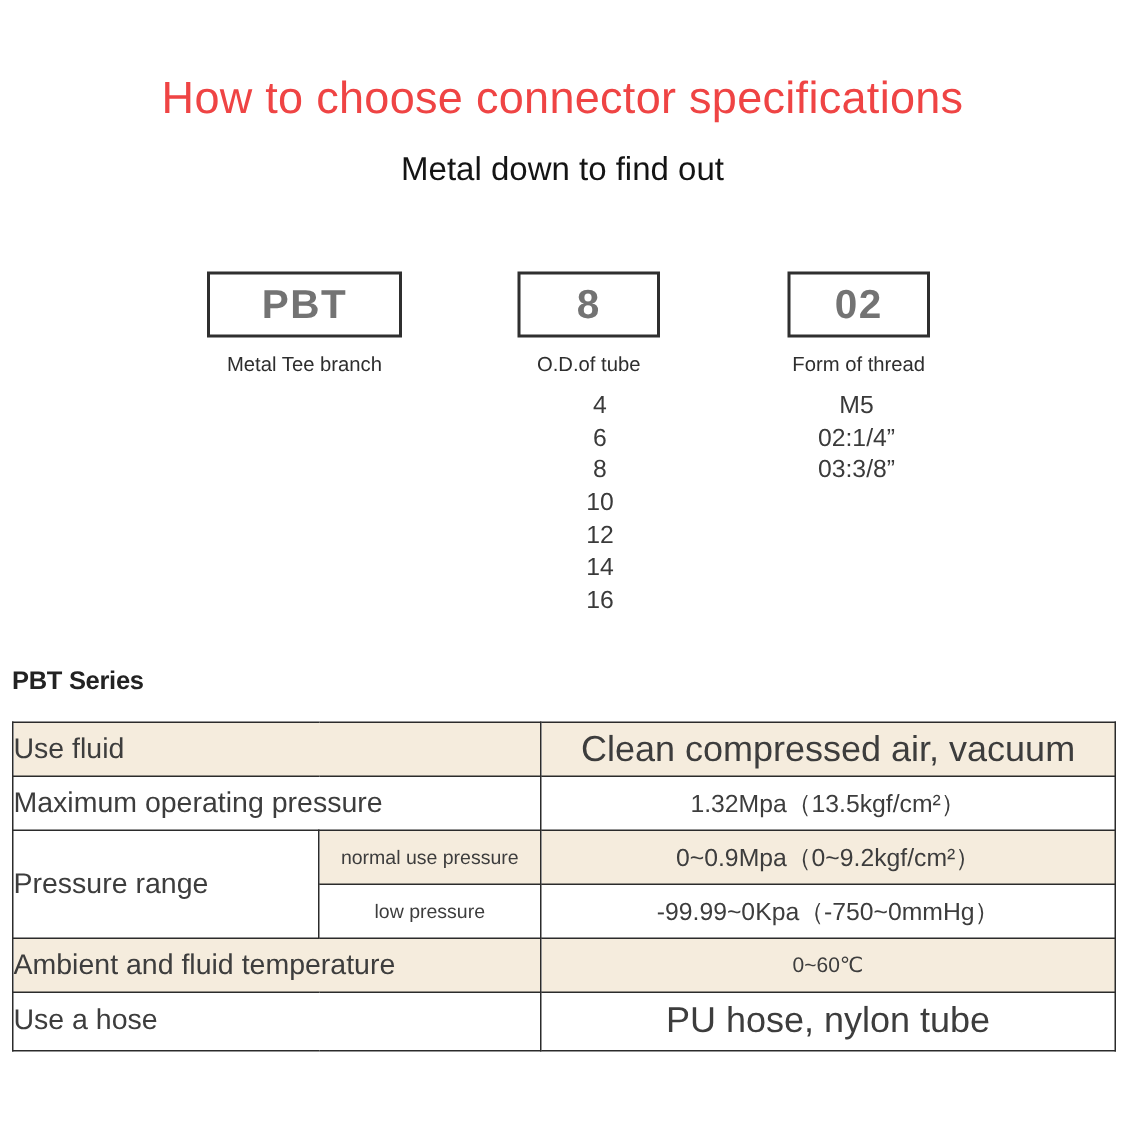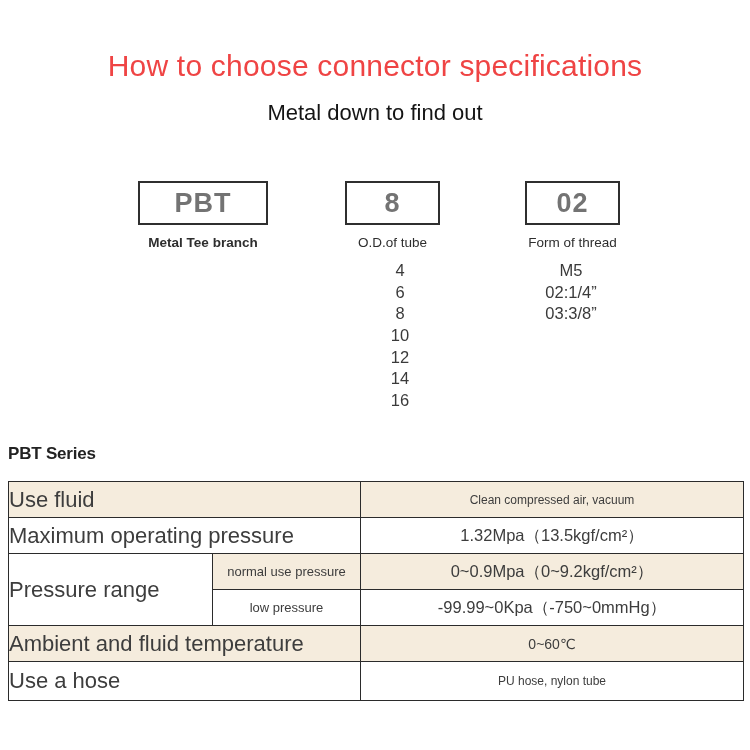--- a/index.html
+++ b/index.html
@@ -38,21 +38,21 @@
   }
   .spec-box.b1 { left: 138px; width: 130px; }
   .spec-box.b2 { left: 345px; width: 95px; }
   .spec-box.b3 { left: 525px; width: 95px; }
 
   .spec-label {
     top: 235px; height: 18px;
     text-align: center;
     font-size: 13.5px; color: #2e2e2e;
   }
-  .spec-label.l1 { left: 128px; width: 150px; font-weight: bold; }
+  .spec-label.l1 { left: 128px; width: 150px; }
   .spec-label.l2 { left: 335px; width: 115px; }
   .spec-label.l3 { left: 515px; width: 115px; }
 
   .option-list {
     top: 260px;
     text-align: center;
     font-size: 16.5px; color: #3a3a3a;
   }
   .option-list .opt { line-height: 21.7px; height: 21.7px; }
   .option-list.tube   { left: 345px; width: 110px; }
@@ -75,24 +75,24 @@
   table.spec-table td {
     border: 1.6px solid #2b2b2b;
     vertical-align: middle;
     color: #3d3d3d;
     padding: 0;
     overflow: hidden;
   }
   table.spec-table tr { height: 36px; }
   table.spec-table tr.last { height: 39px; }
   td.band { background: #f5ecdd; }
-  td.lbl  { font-size: 22px; padding-left: 21px; }
+  td.lbl  { font-size: 19px; padding-left: 21px; }
   td.sub  { font-size: 13px; text-align: center; color: #3a3a3a; }
   td.val  { text-align: center; }
-  td.val-lg { font-size: 12px; }
+  td.val-lg { font-size: 24px; }
   td.val-md { font-size: 16.5px; }
   td.val-sm { font-size: 14px; }
 </style>
 </head>
 <body>
 
 <div class="abs page-title">How to choose connector specifications</div>
 <div class="abs page-subtitle">Metal down to find out</div>
 
 <div class="abs spec-box b1">

